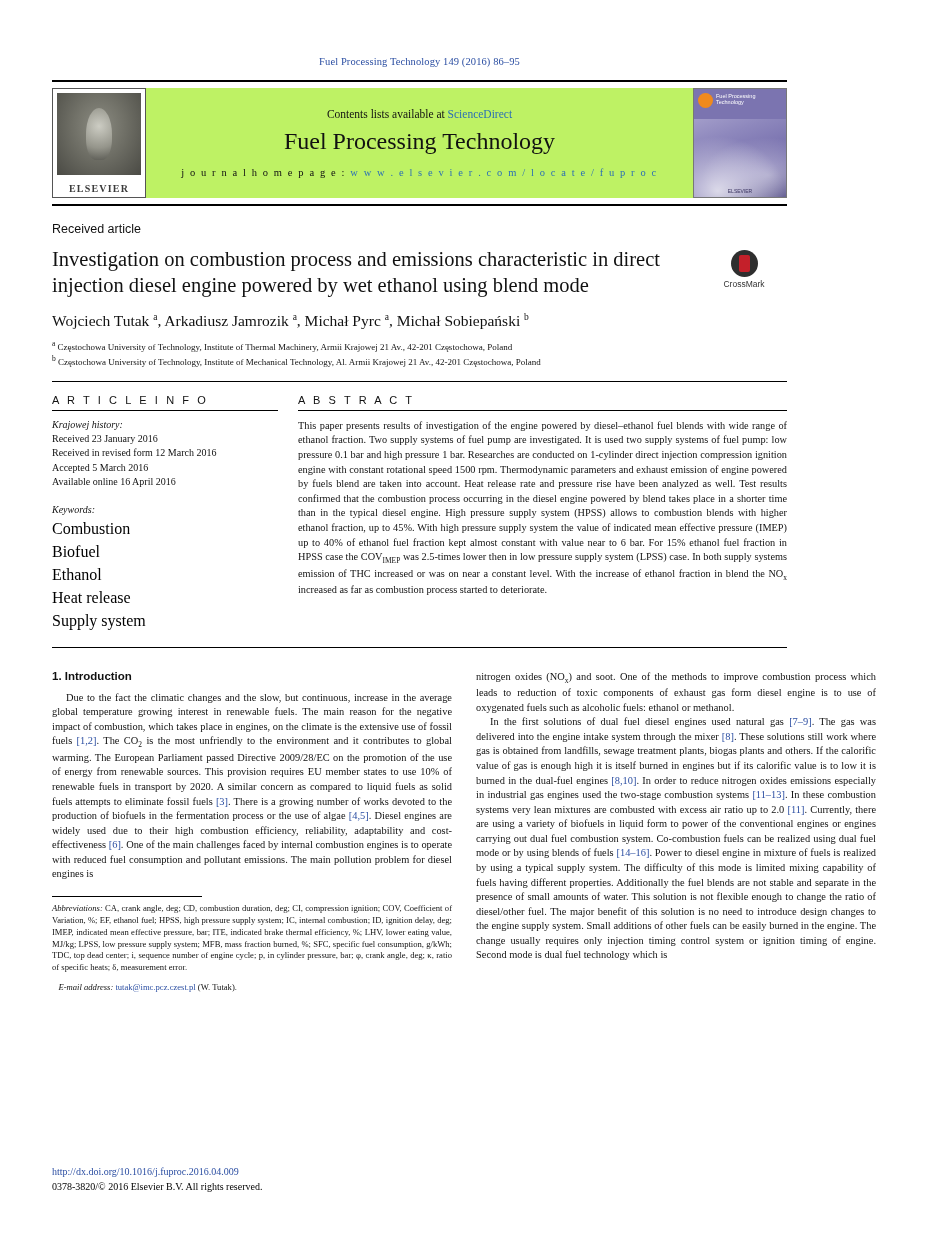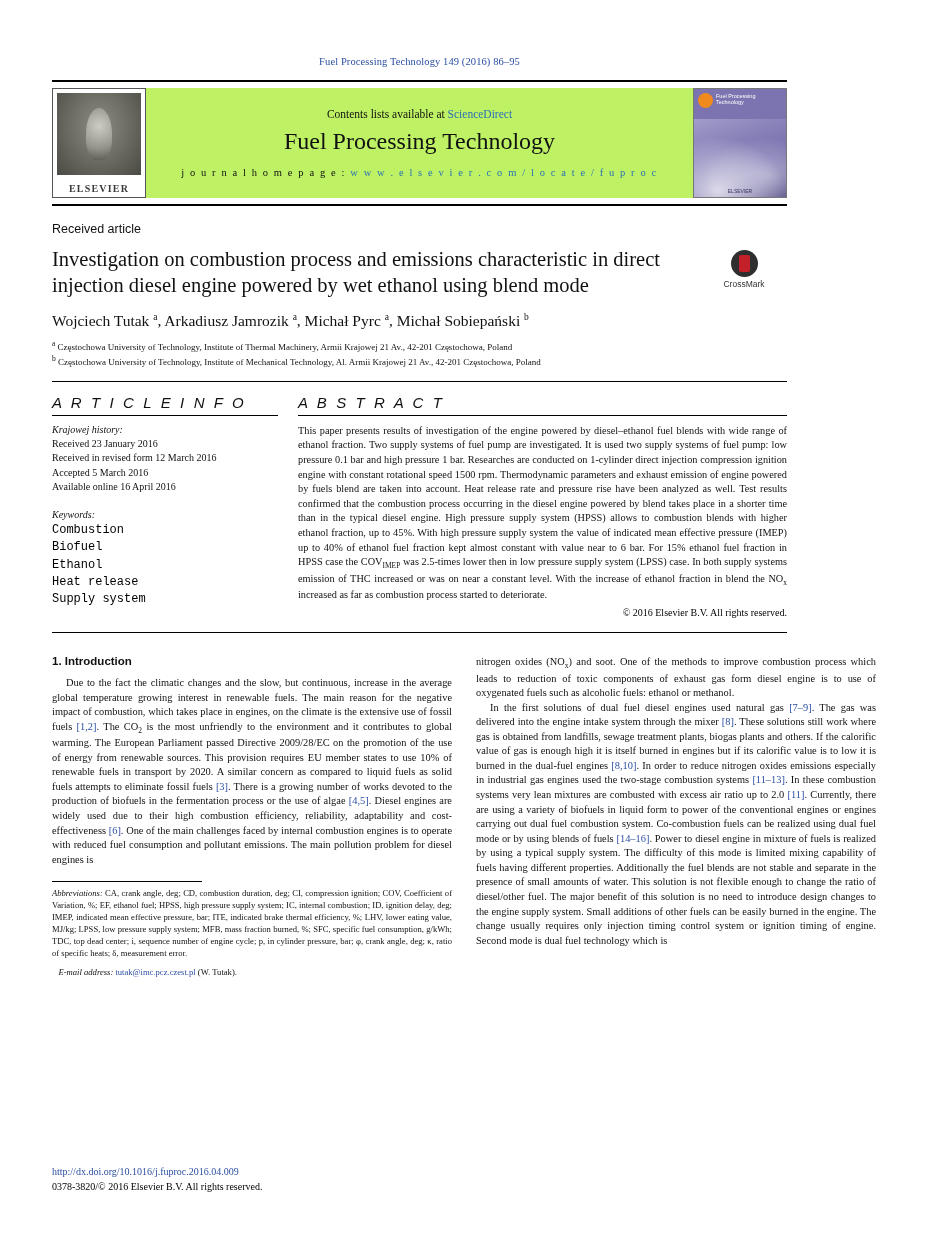--- a/index.html
+++ b/index.html
@@ -226,47 +226,46 @@
     width: 246px;
     flex: none;
     padding-right: 20px;
     box-sizing: border-box;
   }
   .col-abstract {
     flex: 1;
   }
   .sec-head {
     font-family: "Liberation Sans", sans-serif;
-    font-size: 15px;
+    font-size: 11px;
     letter-spacing: 2.6px;
     color: #111;
     margin-bottom: 2px;
-    font-style: italic;
   }
   .hr-sec {
     border-top: 1px solid #000;
     margin: 4px 0 8px 0;
   }
   .info-sub {
     font-family: "Liberation Serif", serif;
     font-style: italic;
     font-size: 10px;
     color: #111;
     margin-bottom: 2px;
   }
   .info-line {
     font-family: "Liberation Serif", serif;
     font-size: 10px;
     line-height: 1.45;
     color: #111;
   }
   .kw-block { margin-top: 14px; }
   .kw-item {
-    font-family: Liberation Mono, monospace;
-    font-size: 12px;
+    font-family: Liberation Serif, serif;
+    font-size: 16px;
     line-height: 1.45;
   }
   .abstract-text {
     font-family: "Liberation Serif", serif;
     font-size: 10.3px;
     line-height: 1.42;
     text-align: justify;
     color: #111;
   }
   .copyright {
@@ -400,21 +399,20 @@
         <div class="kw-item">Heat release</div>
         <div class="kw-item">Supply system</div>
       </div>
     </div>
     <div class="col-abstract">
       <div class="sec-head">A B S T R A C T</div>
       <div class="hr-sec"></div>
       <div class="abstract-text">
         <span>This paper presents results of investigation of the engine powered by diesel–ethanol fuel blends with wide range of ethanol fraction. Two supply systems of fuel pump are investigated. It is used two supply systems of fuel pump: low pressure 0.1 bar and high pressure 1 bar. Researches are conducted on 1-cylinder direct injection compression ignition engine with constant rotational speed 1500 rpm. Thermodynamic parameters and exhaust emission of engine powered by fuels blend are taken into account. Heat release rate and pressure rise have been analyzed as well. Test results confirmed that the combustion process occurring in the diesel engine powered by blend takes place in a shorter time than in the typical diesel engine. High pressure supply system (HPSS) allows to combustion blends with higher ethanol fraction, up to 45%. With high pressure supply system the value of indicated mean effective pressure (IMEP) up to 40% of ethanol fuel fraction kept almost constant with value near to 6 bar. For 15% ethanol fuel fraction in HPSS case the COV</span><sub>IMEP</sub><span> was 2.5-times lower then in low pressure supply system (LPSS) case. In both supply systems emission of THC increased or was on near a constant level. With the increase of ethanol fraction in blend the NO</span><sub>x</sub><span> increased as far as combustion process started to deteriorate.</span>
       </div>
-      <div class="copyright">© 2016 Elsevier B.V. All rights reserved.</div>
     </div>
   </div>
 
   <div class="rule-after-abstract"></div>
 
   <div class="body-cols">
     <div class="body-col">
       <h2 class="section-title">1. Introduction</h2>
       <p class="body-p">
         Due to the fact the climatic changes and the slow, but continuous, increase in the average global temperature growing interest in renewable fuels. The main reason for the negative impact of combustion, which takes place in engines, on the climate is the extensive use of fossil fuels <span class="lnk">[1,2]</span>. The CO<sub>2</sub> is the most unfriendly to the environment and it contributes to global warming. The European Parliament passed Directive 2009/28/EC on the promotion of the use of energy from renewable sources. This provision requires EU member states to use 10% of renewable fuels in transport by 2020. A similar concern as compared to liquid fuels as solid fuels attempts to eliminate fossil fuels <span class="lnk">[3]</span>. There is a growing number of works devoted to the production of biofuels in the fermentation process or the use of algae <span class="lnk">[4,5]</span>. Diesel engines are widely used due to their high combustion efficiency, reliability, adaptability and cost-effectiveness <span class="lnk">[6]</span>. One of the main challenges faced by internal combustion engines is to operate with reduced fuel consumption and pollutant emissions. The main pollution problem for diesel engines is

